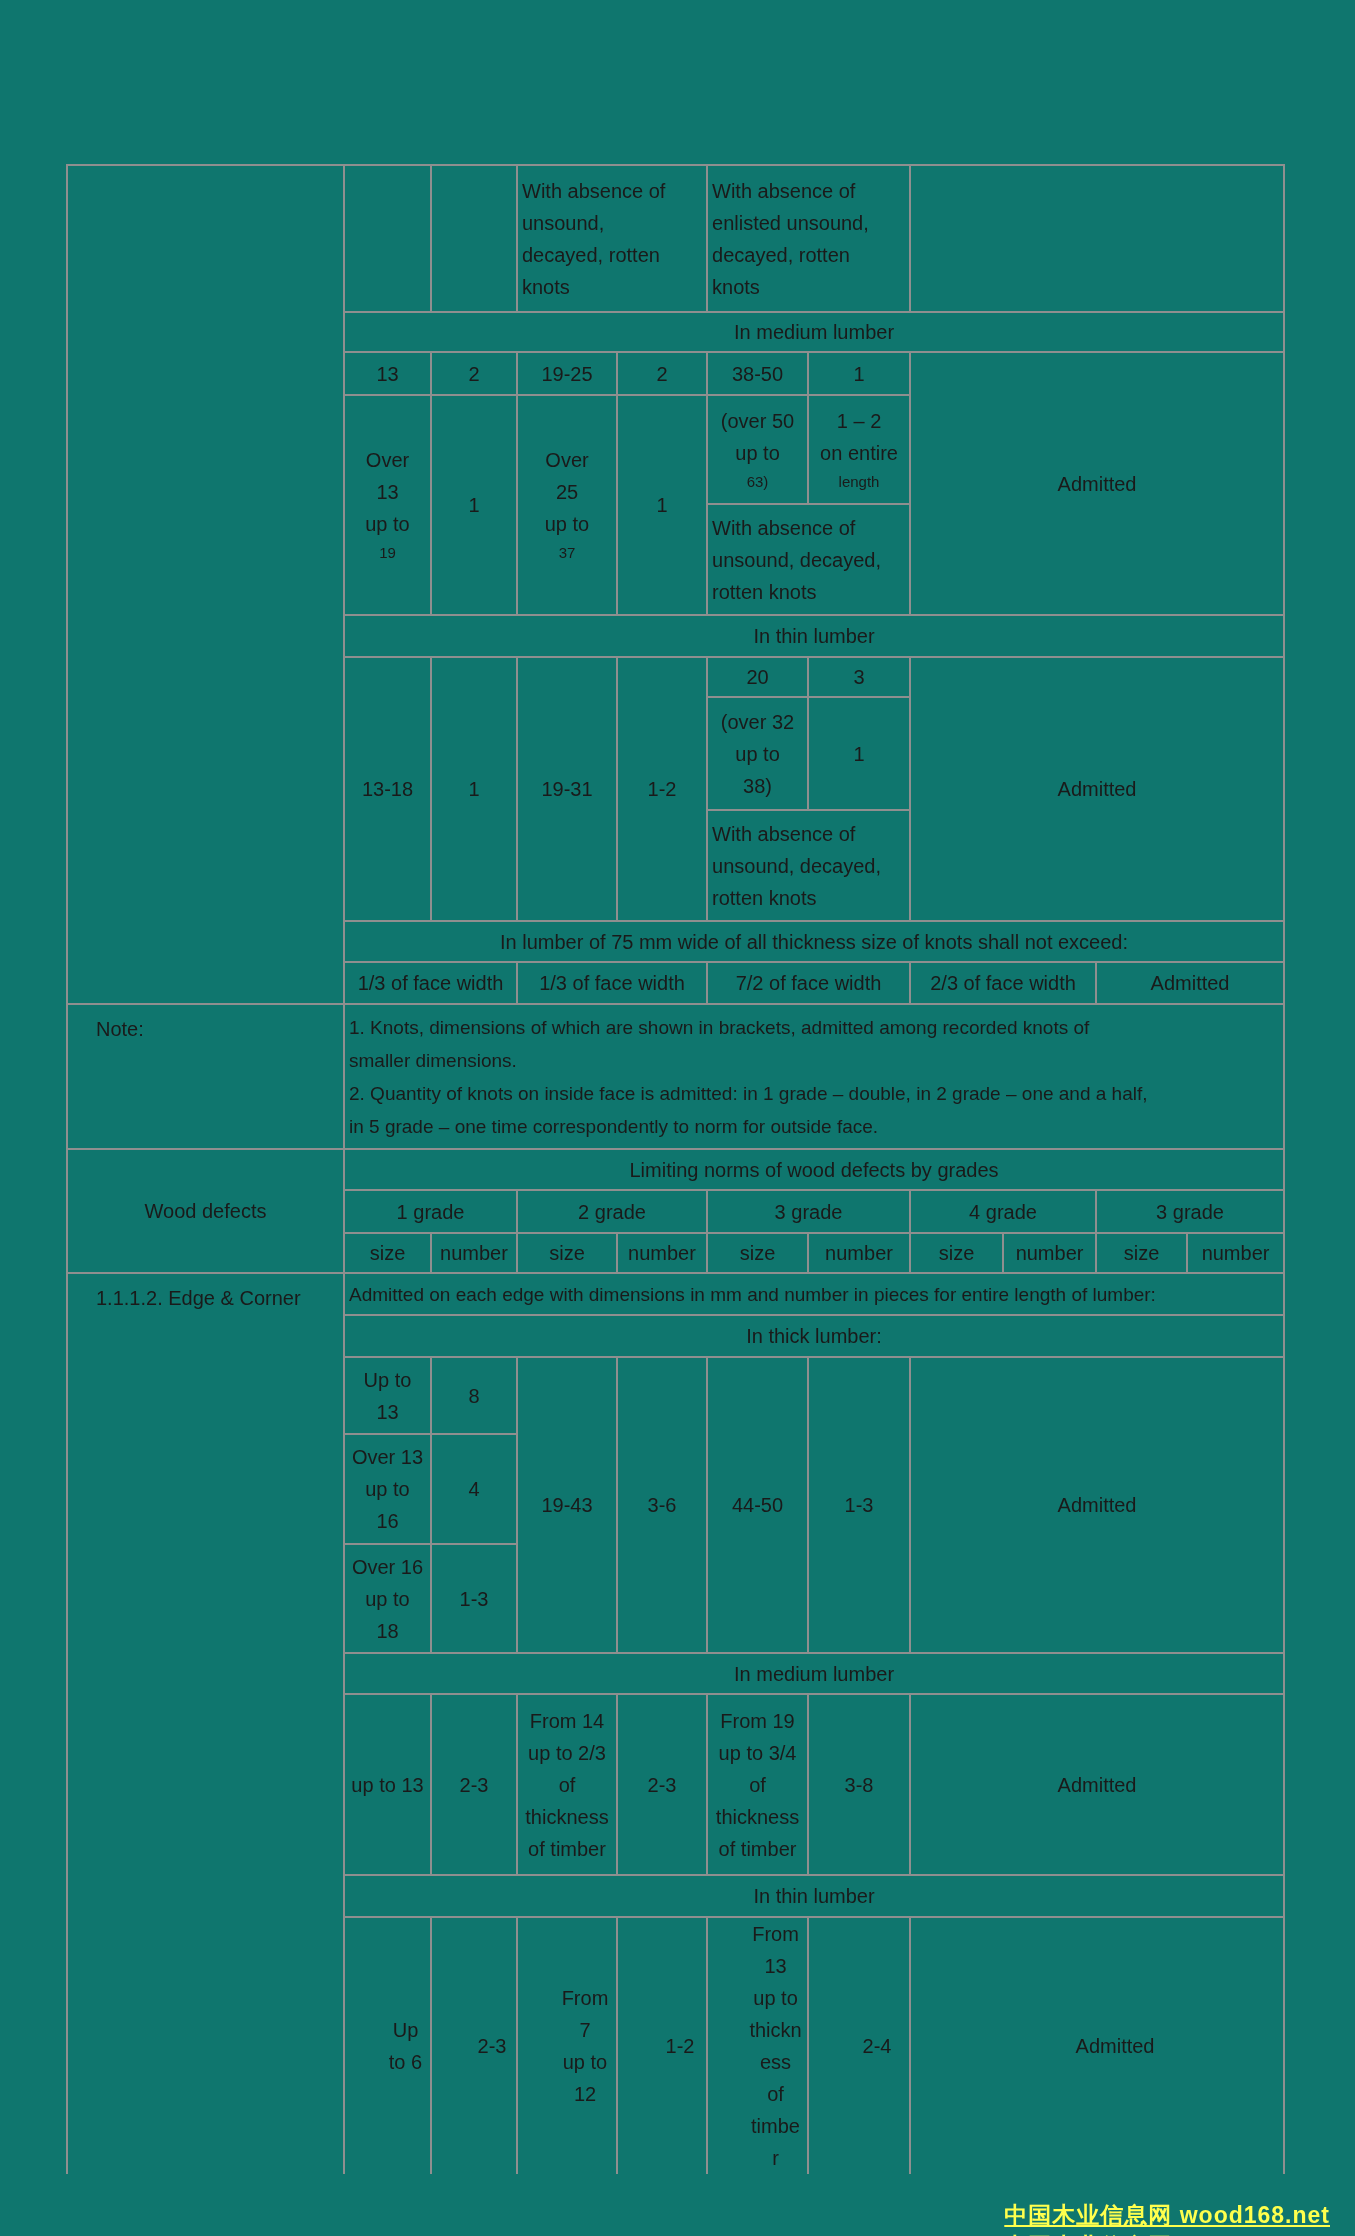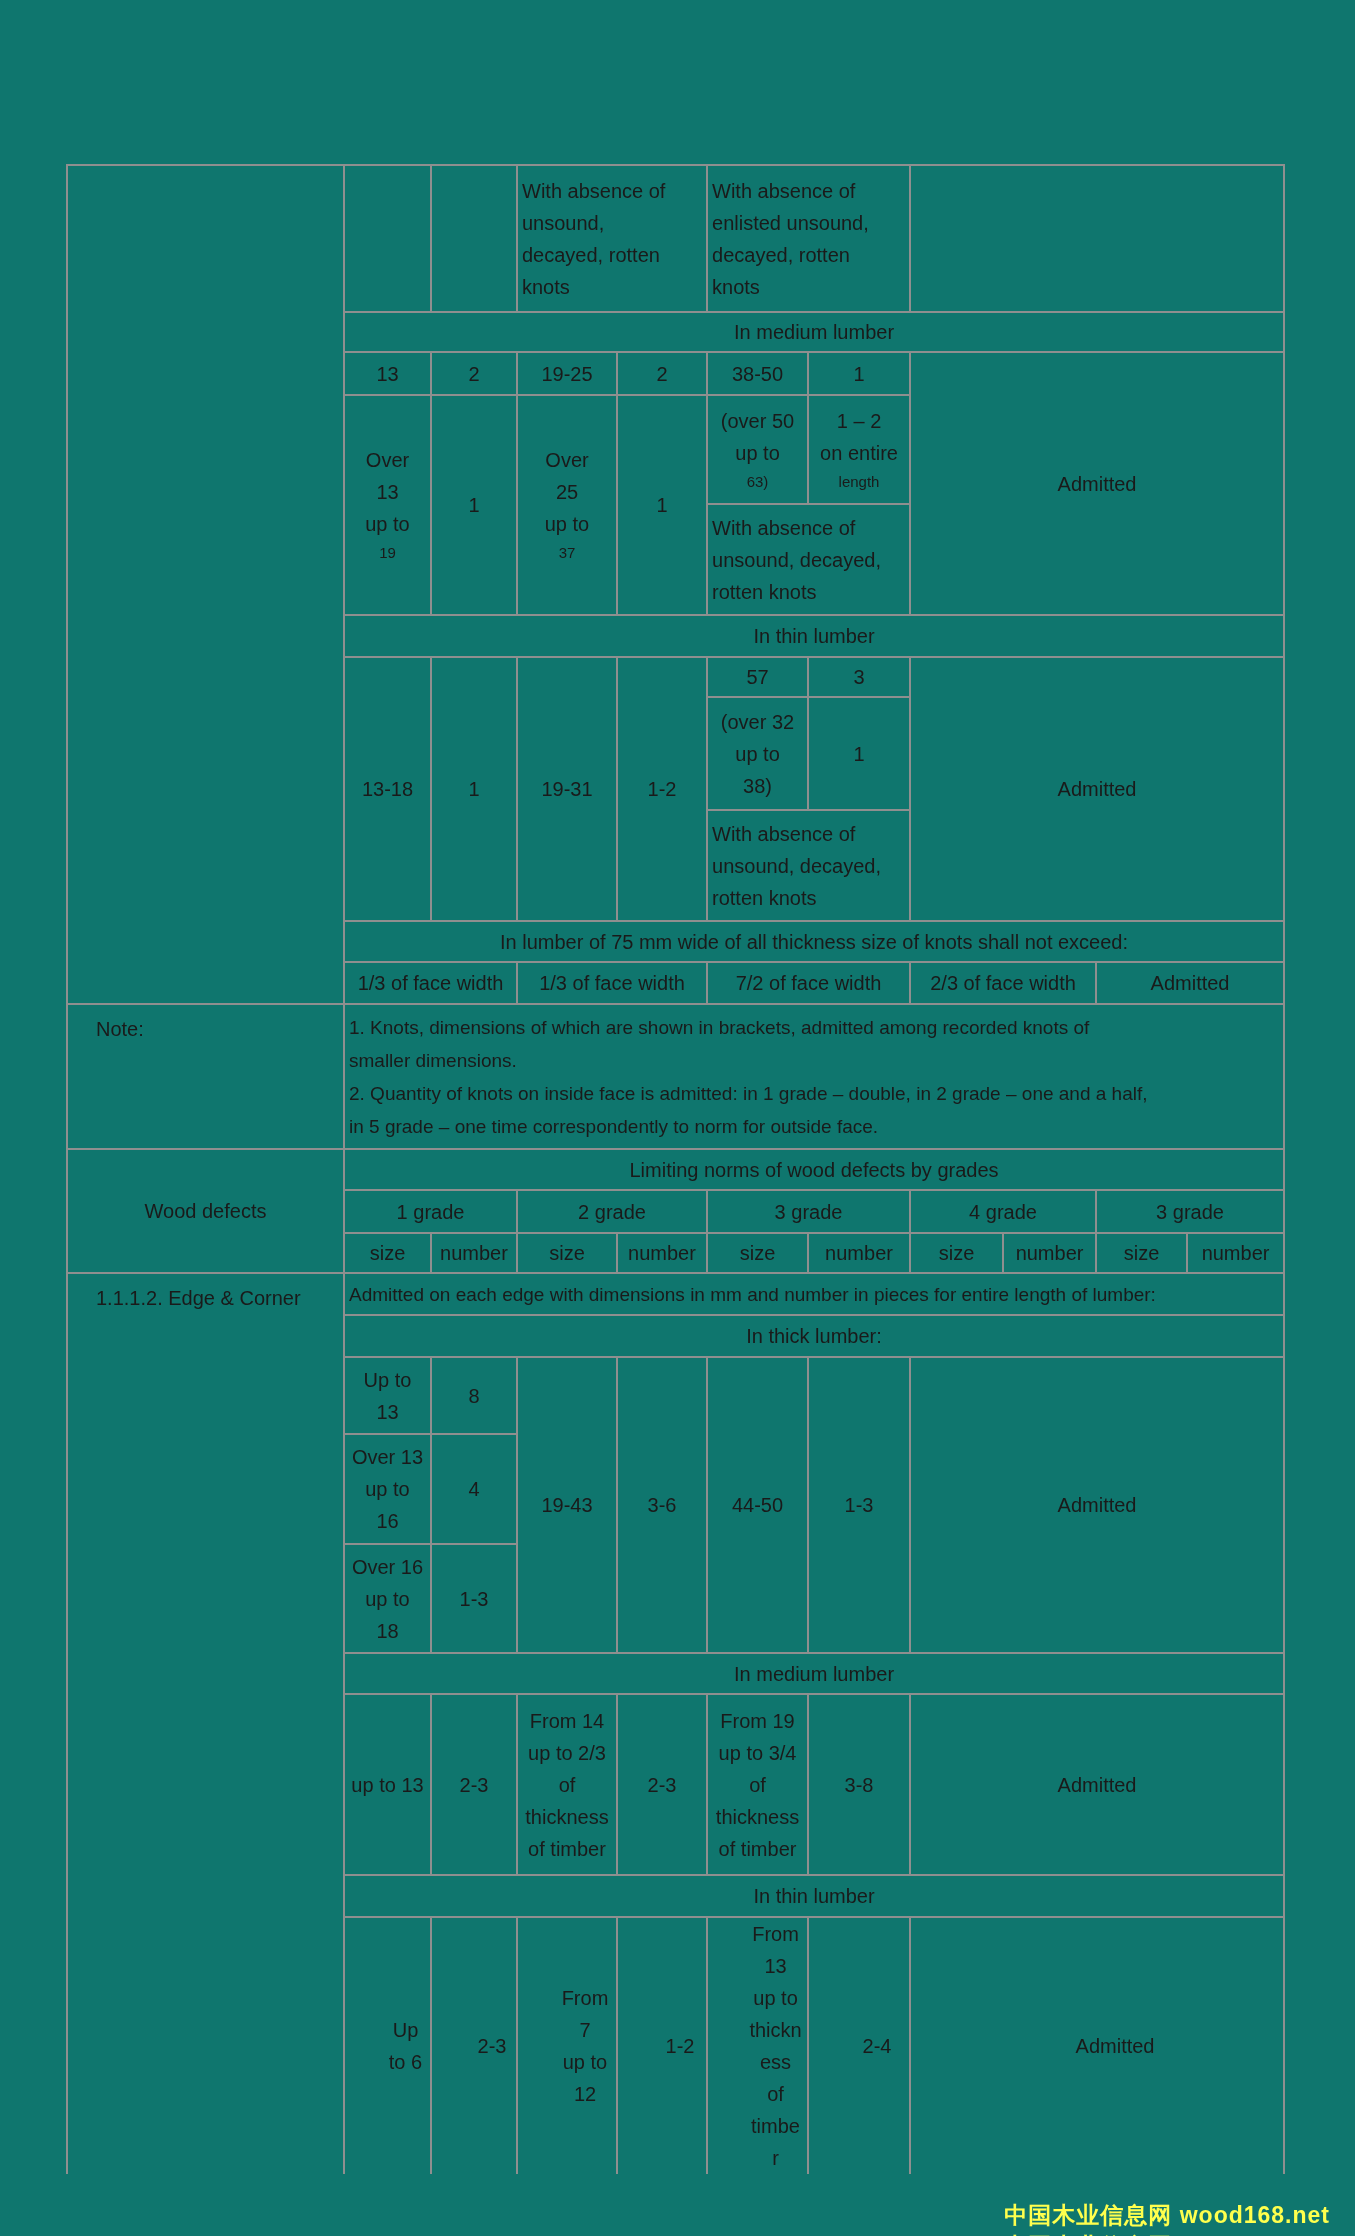--- a/index.html
+++ b/index.html
@@ -9,21 +9,21 @@
   td{border:2px solid #8f8f8f;padding:0 4px;text-align:center;vertical-align:middle;
      font-size:20px;line-height:32px;overflow:hidden;word-wrap:break-word;}
   td.left{text-align:left;}
   td.vtop{vertical-align:top;padding-top:8px;padding-left:28px;}
   .pre{white-space:pre-line;}
   .small{font-size:15px;line-height:26px;}
   .nw{white-space:nowrap;font-size:19px;line-height:33px;}
   tr.cut td{border-bottom:none;padding-left:40px;}
   td.bb0{border-bottom:none;}
   .watermark{position:absolute;font-weight:bold;font-size:23px;letter-spacing:1px;
-             color:#ffff4d;white-space:nowrap;}
+             color:#ffff4d;white-space:nowrap;text-decoration:underline;}
   .wm1{top:2200px;right:25px;}
   .wm2{top:2231px;right:25px;}
 </style>
 </head>
 <body>
 
 <div id="page">
 
   <table class="main">
     <colgroup>
@@ -105,21 +105,21 @@
 
     <tr style="height:42px">
       <td colspan="10">In thin lumber</td>
     </tr>
 
     <tr style="height:40px">
       <td rowspan="3">13-18</td>
       <td rowspan="3">1</td>
       <td rowspan="3">19-31</td>
       <td rowspan="3">1-2</td>
-      <td>57</td>
+      <td>20</td>
       <td>3</td>
       <td colspan="4" rowspan="3">Admitted</td>
     </tr>
 
     <tr style="height:113px">
       <td class="pre">(over 32
 up to
 38)</td>
       <td>1</td>
     </tr>

